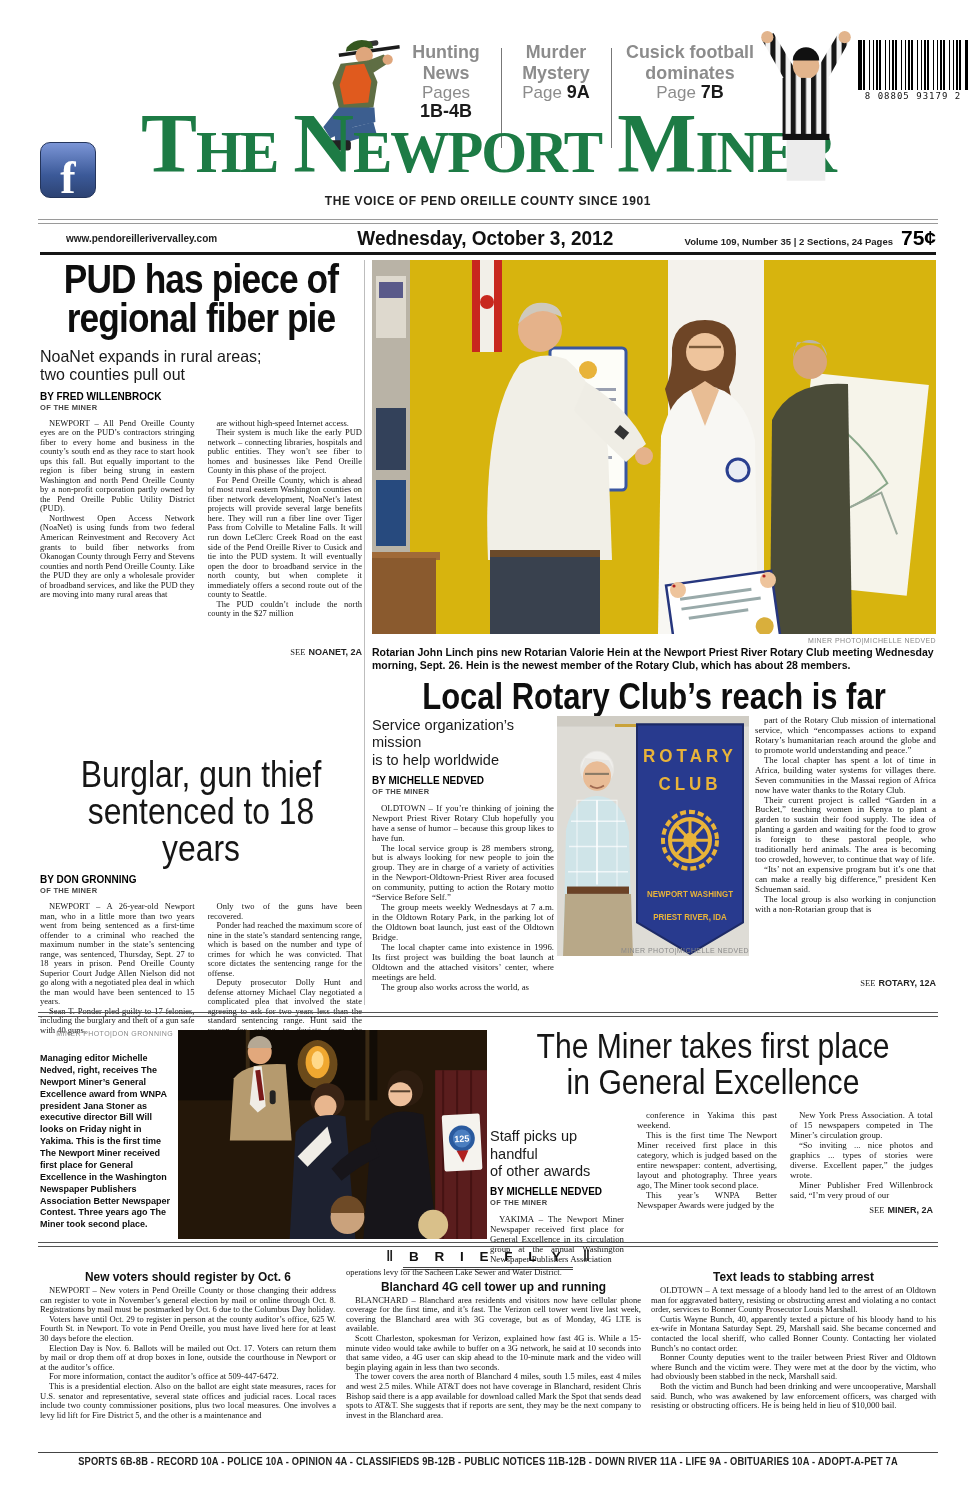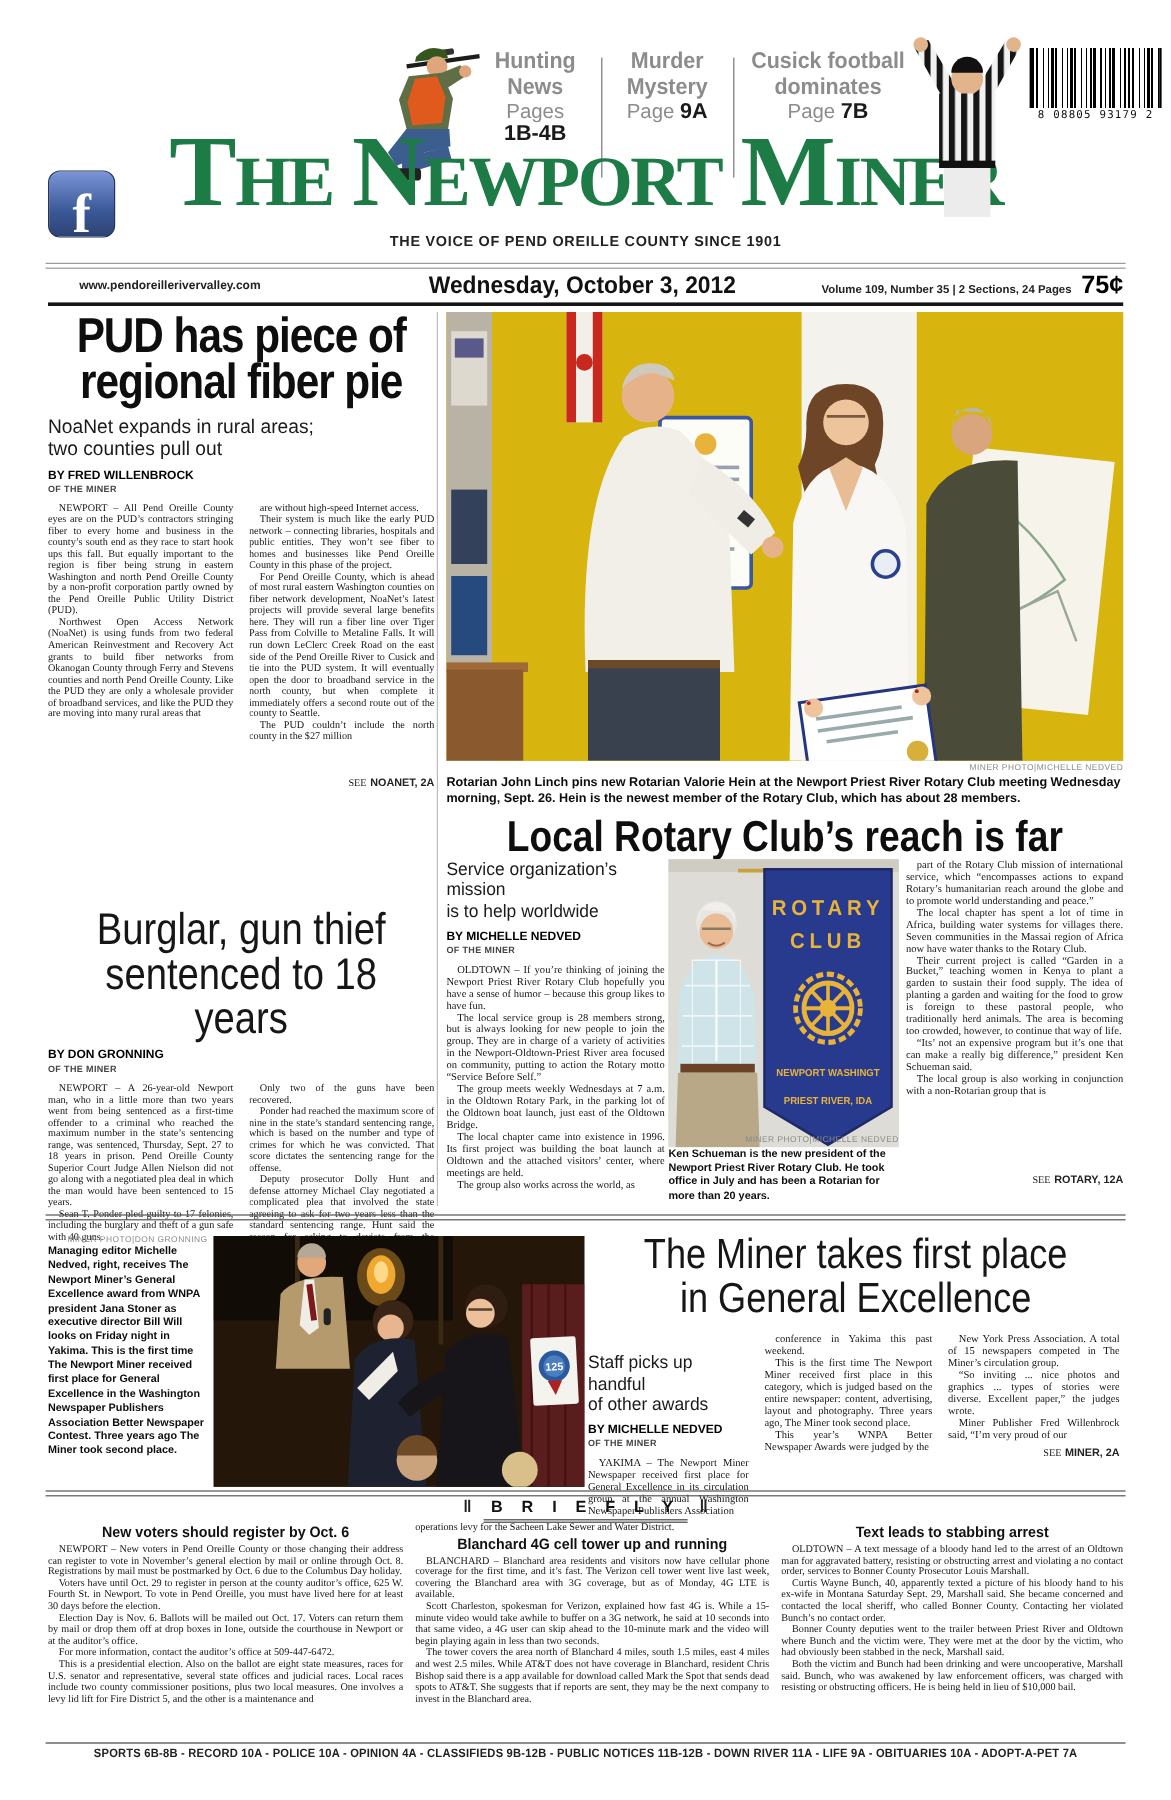--- a/index.html
+++ b/index.html
@@ -84,21 +84,21 @@
   .kenphoto svg{display:block;width:100%;height:100%;}
   .ken-credit{left:557px;top:947px;width:192px;}
   .ken-cap{left:557px;top:956px;width:192px;font-size:9px;line-height:1.3;}
   .rotright{left:755px;top:716px;width:181px;}
   .rotright .btxt{font-size:8.8px;line-height:1.13;height:258px;overflow:hidden;}
   .jump-abs{position:absolute;}
 
   .rule-dbl{position:absolute;left:38px;right:38px;height:3px;border-top:1px solid #555;border-bottom:1px solid #555;}
 
   .award-capblock{left:40px;top:1030px;width:133px;}
-  .award-capblock .photocap{font-size:9px;line-height:1.32;margin-top:0;}
+  .award-capblock .photocap{font-size:9px;line-height:1.32;margin-top:16px;}
   .awardphoto{left:178px;top:1030px;width:309px;height:209px;background:#241709;}
   .awardphoto svg{display:block;width:100%;height:100%;}
   .minerart{left:490px;top:1028px;width:446px;}
   .miner-h{font-size:35px;line-height:1.02;}
   .miner-cols{display:flex;gap:13px;margin-top:12px;}
   .miner-cols .mc{overflow:hidden;}
   .mcA{width:134px;margin-top:16px;}.mcB{width:140px;}.mcC{width:143px;}
   .minerart .deck2{font-size:15px;line-height:1.15;}
   .minerart .btxt{font-size:8.8px;line-height:1.13;}
   .mcA .btxt{margin-top:8px;}
@@ -366,21 +366,20 @@
       <path d="M20 80 l40 0 0 148 -40 0z" fill="none" stroke="#ffffff" stroke-width="1" opacity=".7"></path>
       <line x1="40" y1="80" x2="40" y2="160" stroke="#ffffff" stroke-width="2" opacity=".8"></line>
       <line x1="14" y1="100" x2="68" y2="100" stroke="#ffffff" stroke-width="1.4" opacity=".7"></line>
       <line x1="12" y1="124" x2="70" y2="124" stroke="#ffffff" stroke-width="1.4" opacity=".7"></line>
       <line x1="11" y1="148" x2="71" y2="148" stroke="#ffffff" stroke-width="1.4" opacity=".7"></line>
       <rect x="10" y="162" width="62" height="7" fill="#6b4226"></rect>
       <path d="M8 169 l66 0 2 59 -70 0z" fill="#b8a888"></path>
     </svg>
   </div>
   <div class="abs credit ken-credit">MINER PHOTO|MICHELLE NEDVED</div>
-  <div class="abs photocap ken-cap">Ken Schueman is the new president of the Newport Priest River Rotary Club. He took office in July and has been a Rotarian for more than 20 years.</div>
 
   <div class="abs rotright">
     <div class="btxt">
         <p>part of the Rotary Club mission of international service, which “encompasses actions to expand Rotary’s humanitarian reach around the globe and to promote world understanding and peace.”</p>
         <p>The local chapter has spent a lot of time in Africa, building water systems for villages there. Seven communities in the Massai region of Africa now have water thanks to the Rotary Club.</p>
         <p>Their current project is called “Garden in a Bucket,” teaching women in Kenya to plant a garden to sustain their food supply. The idea of planting a garden and waiting for the food to grow is foreign to these pastoral people, who traditionally herd animals. The area is becoming too crowded, however, to continue that way of life.</p>
         <p>“Its’ not an expensive program but it’s one that can make a really big difference,” president Ken Schueman said.</p>
         <p>The local group is also working in conjunction with a non-Rotarian group that is</p>
       </div>
     <div class="jump" style="margin-top:4px;">

